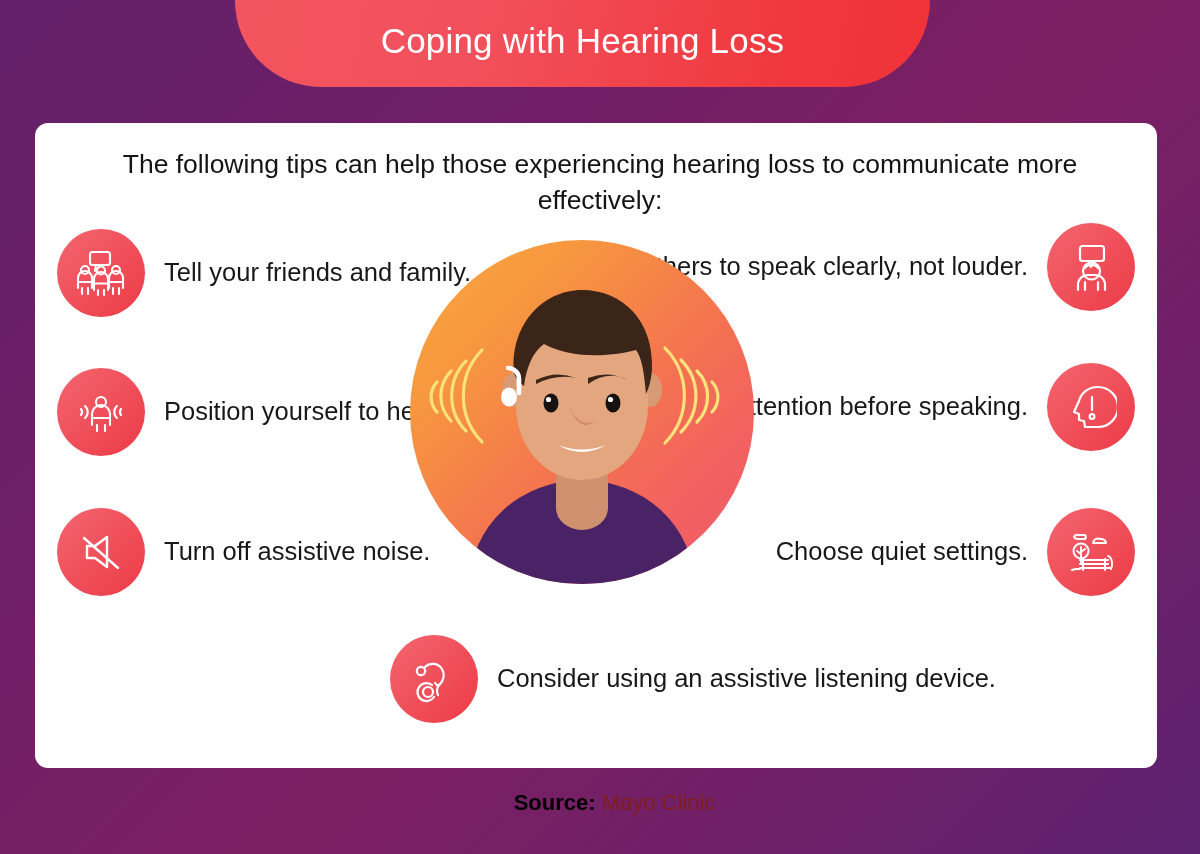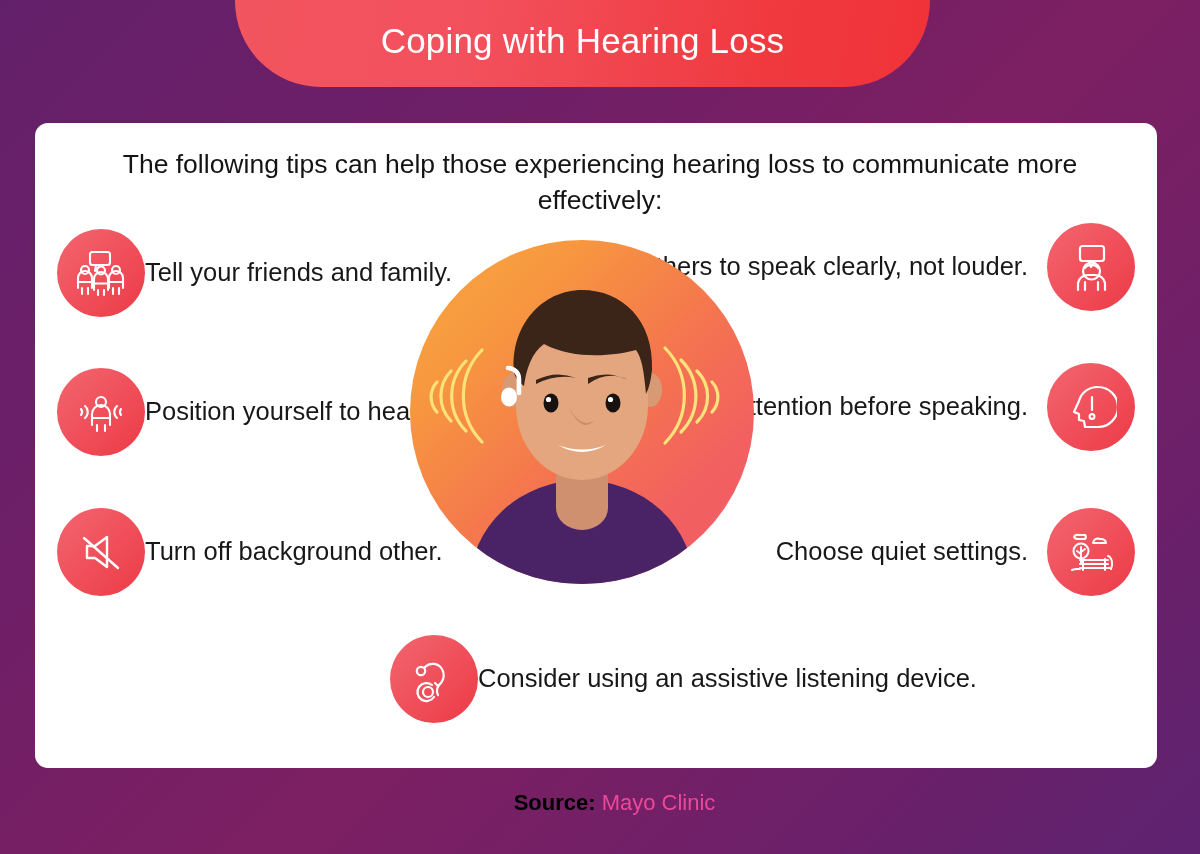--- a/index.html
+++ b/index.html
@@ -29,21 +29,21 @@
     position:absolute;left:60px;top:24px;width:1010px;
     text-align:center;color:#141414;font-size:26.5px;line-height:1.35;
   }
   
   .tip{position:absolute;display:flex;align-items:center;}
   .tip-left{left:22px;}
   .tip-right{right:22px;flex-direction:row-reverse;}
   .tip .txt{
     color:#18181a;font-size:25.5px;line-height:1.33;
   }
-  .tip-left .txt{text-align:left;}
+  .tip-left .txt{margin-left:19px;text-align:left;}
   .tip-right .txt{margin-right:19px;text-align:right;}
   .circ{
     width:88px;height:88px;border-radius:50%;flex:none;
     background:linear-gradient(135deg,#f3666e 0%,#f0525d 45%,#ec3b46 100%);
     display:flex;align-items:center;justify-content:center;
   }
   .circ svg{display:block;}
   
   #tip-tell{top:106px;}
   #tip-position{top:245px;}
@@ -59,21 +59,21 @@
     background:linear-gradient(135deg,#f9a840 0%,#f7973f 25%,#f4744f 55%,#f26060 78%,#f25d6b 100%);
     overflow:hidden;
   }
   .illus svg{position:absolute;left:0;top:0;}
   
   .footer{
     position:absolute;left:0;top:790px;width:1200px;text-align:center;
     font-size:22px;color:#ffffff;
   }
   .footer .lbl{color:#000000;font-weight:bold;margin-left:29px;}
-  .footer .val{color:#ec4899;}
+  .footer .val{color:#7f1d1d;}
 </style>
 </head>
 <body>
 
 <div class="banner">
   <div class="banner-title">Coping with Hearing Loss</div>
 </div>
 
 <div class="card">
 
@@ -117,21 +117,21 @@
     <div class="txt">Position yourself to hear others speak.</div>
   </div>
 
   <div class="tip tip-left" id="tip-noise">
     <div class="circ">
       <svg width="52" height="52" viewBox="0 0 52 52" fill="none" stroke="#fff" stroke-width="2.4" stroke-linejoin="round" stroke-linecap="round">
         <path d="M12 20 H20 L32 11 V41 L20 32 H12 Z"></path>
         <path d="M9 12 L43 42"></path>
       </svg>
     </div>
-    <div class="txt">Turn off background other.</div>
+    <div class="txt">Turn off assistive noise.</div>
   </div>
 
   <div class="tip tip-right" id="tip-ask">
     <div class="circ">
       <svg width="52" height="52" viewBox="0 0 52 52" fill="none" stroke="#fff" stroke-width="2.2" stroke-linejoin="round" stroke-linecap="round">
         <rect x="15" y="5" width="24" height="15" rx="2.5"></rect>
         <path d="M24 20 L26 26 L30 20"></path>
         <path d="M18 30 a8.5 8.5 0 0 1 17 0 a8.5 8.5 0 0 1 -17 0 Z"></path>
         <path d="M20 27 a7 5 0 0 1 13 0"></path>
         <path d="M13 49 V42 a10 10 0 0 1 10-8 h7 a10 10 0 0 1 10 8 V49"></path>

